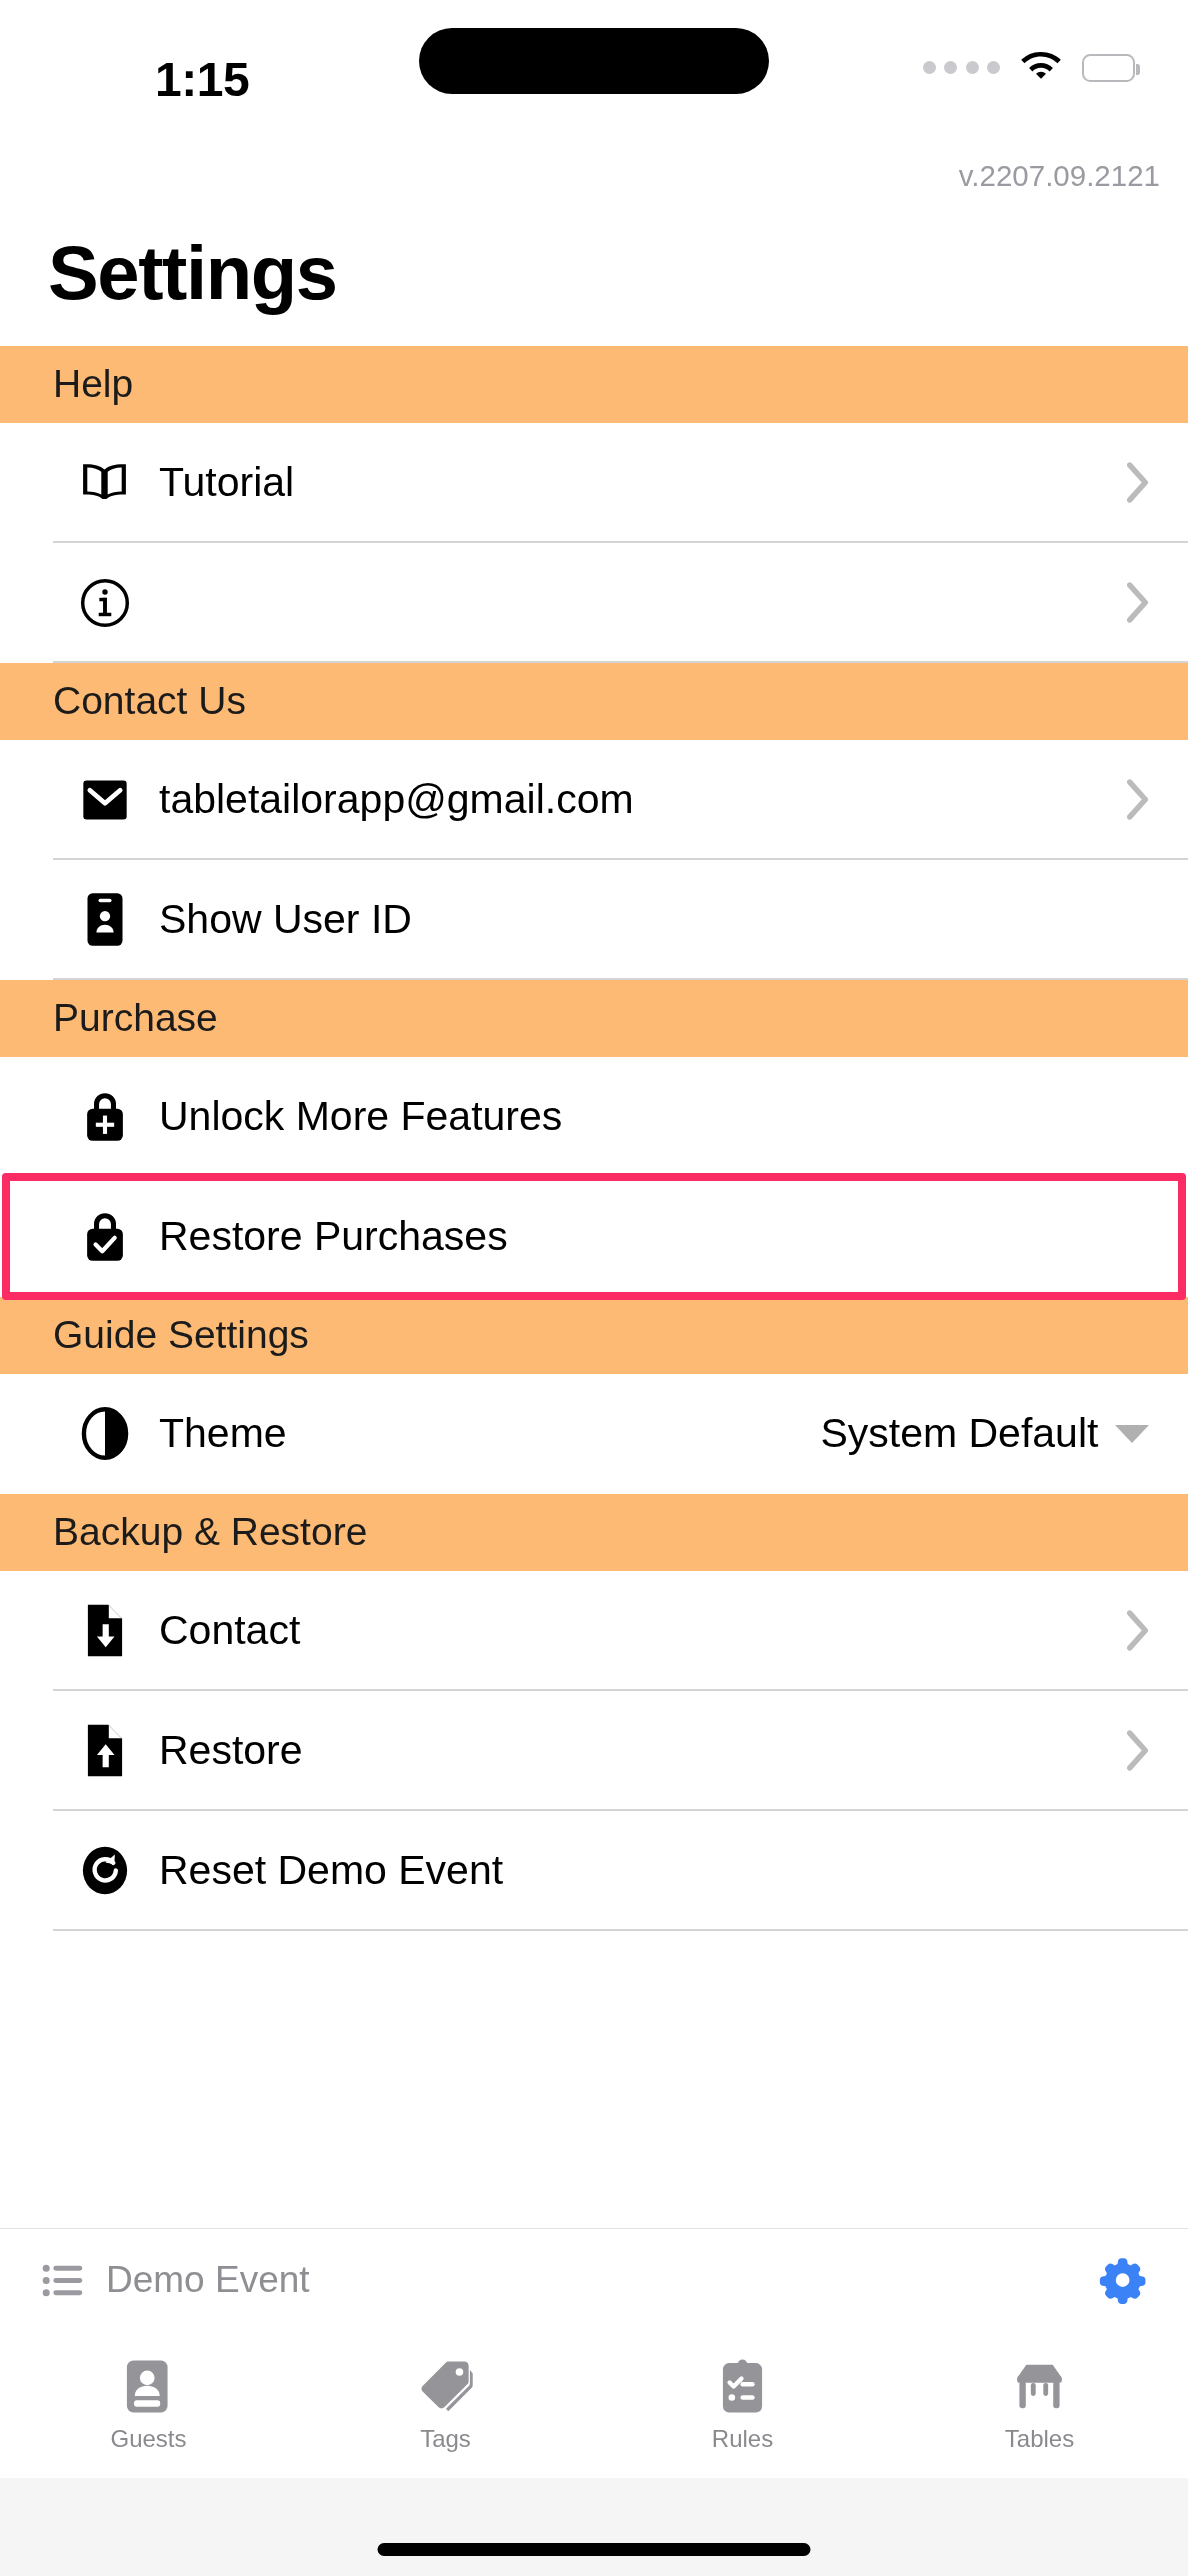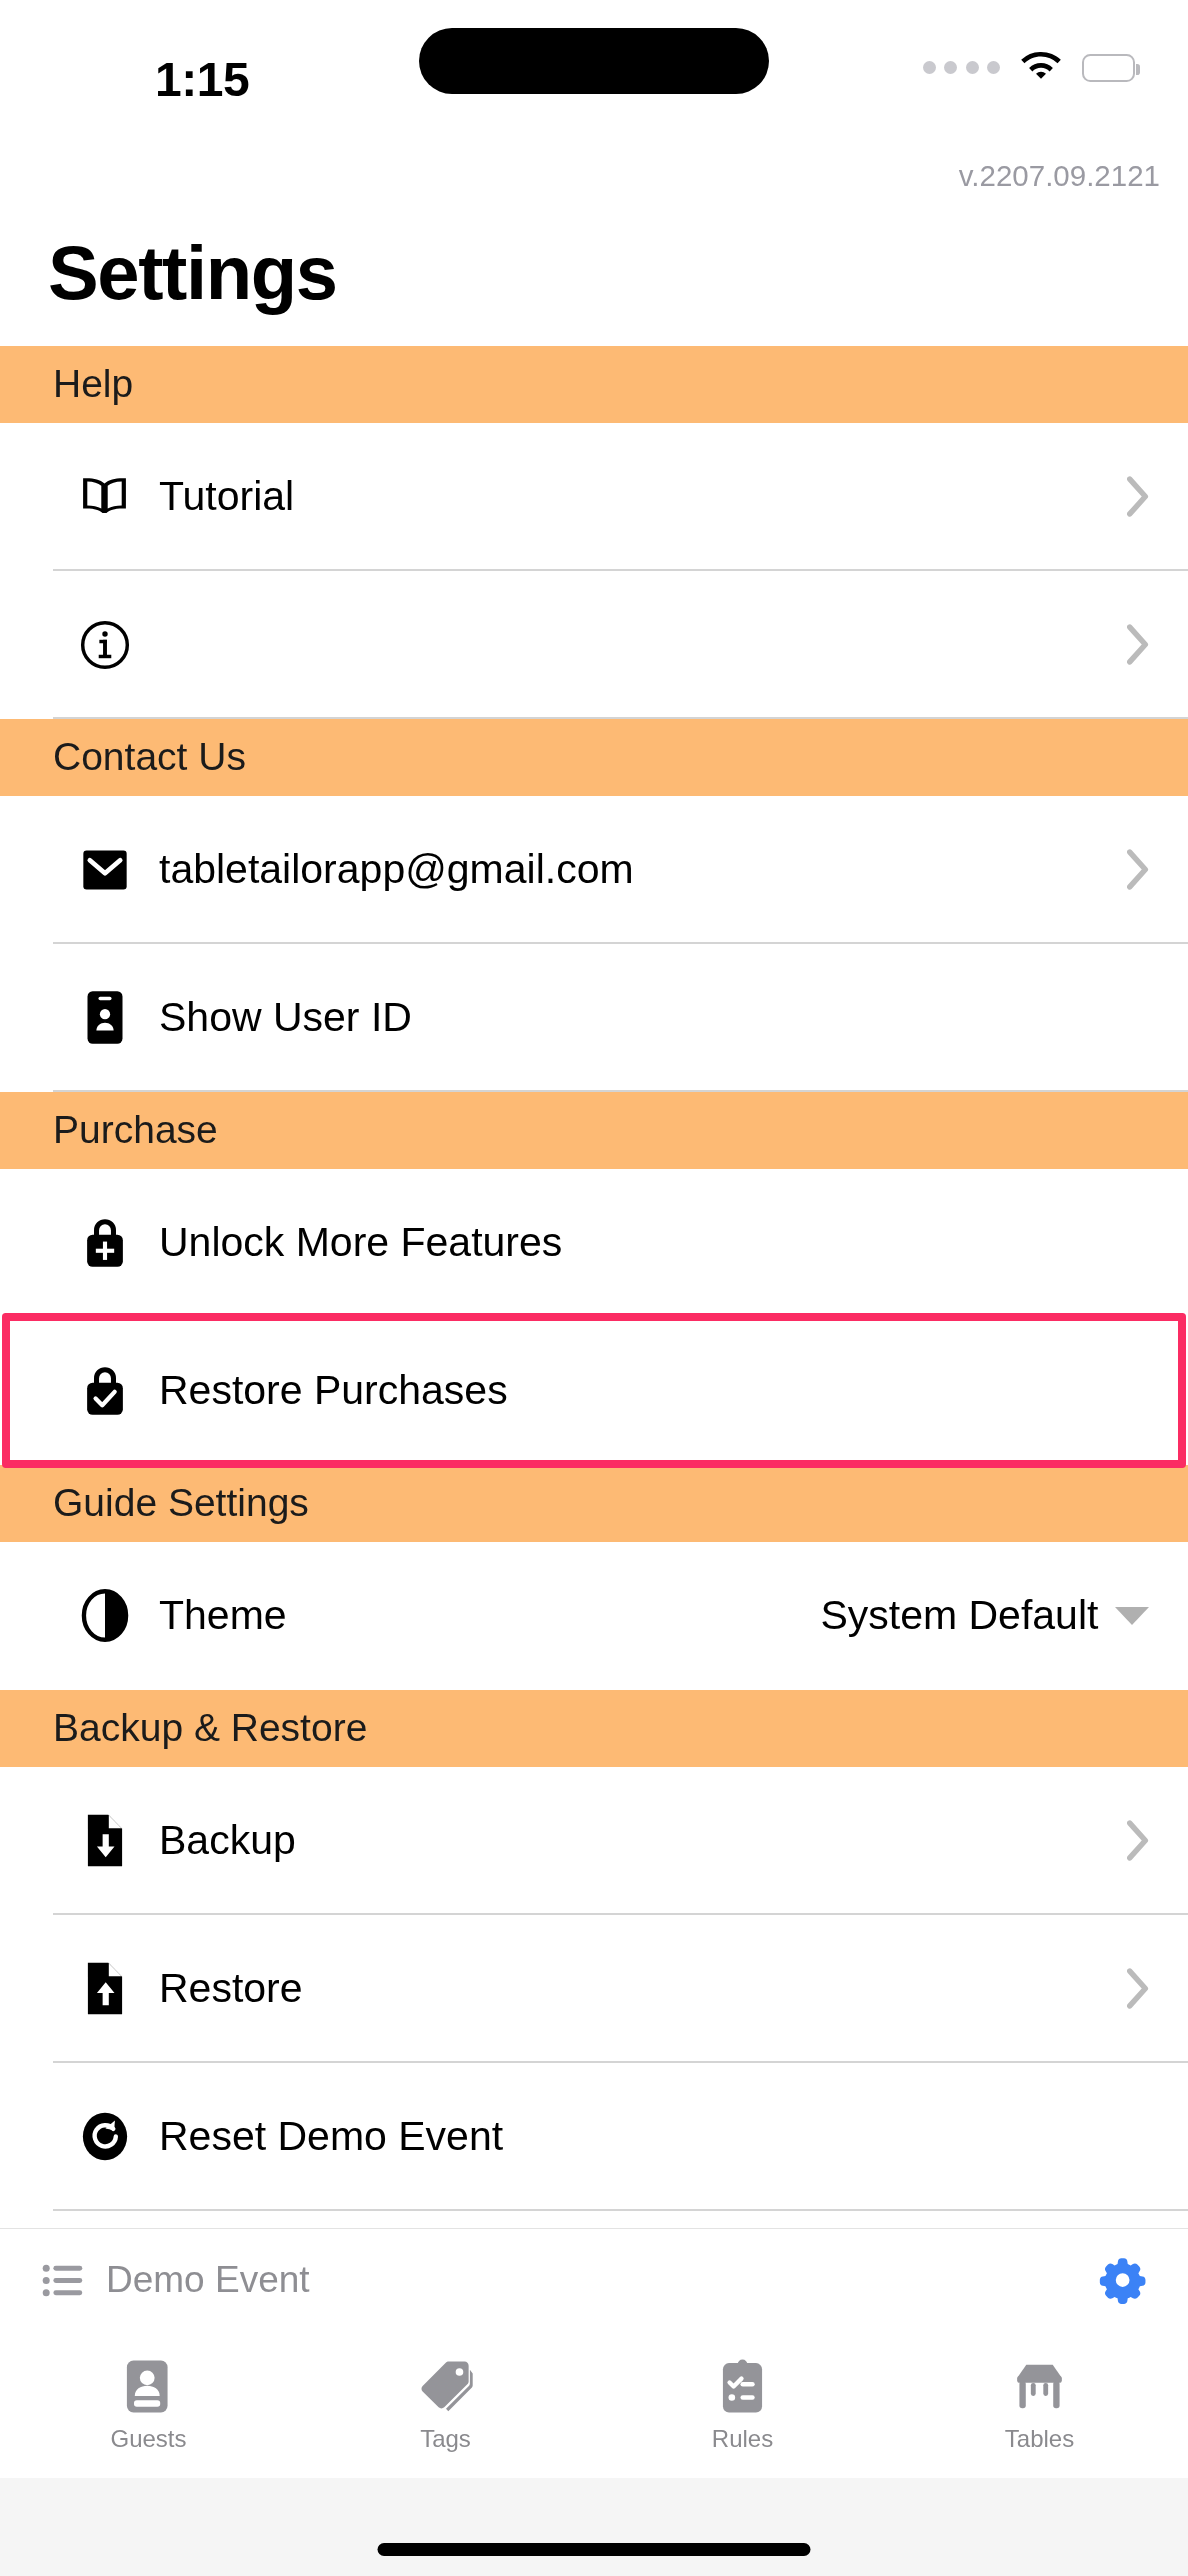--- a/index.html
+++ b/index.html
@@ -35,21 +35,21 @@
   .page-title { font-size:76px; font-weight:bold; color:#000; padding:39px 0 29.5px 48px; letter-spacing:-1.4px; }
 
   
   .list { flex:1 1 auto; display:flex; flex-direction:column; min-height:0; }
   .section-header {
     background:#fdba74; height:77px; display:flex; align-items:center;
     padding-left:53px; font-size:39px; color:#1b1b1b; font-weight:400;
   }
   .rows { background:#ffffff; }
   .row {
-    position:relative; height:148px; display:flex; align-items:center;
+    position:relative; height:120px; display:flex; align-items:center;
     padding-left:76px; padding-right:39px; background:#fff;
   }
   .row.sep::after {
     content:""; position:absolute; left:53px; right:0; bottom:0; height:1.8px; background:#d4d4d4;
   }
   .row .icon { width:57px; flex:0 0 57px; display:flex; align-items:center; justify-content:center; }
   .row .label { margin-left:26px; font-size:41px; color:#000; white-space:nowrap; }
   .row .spacer { flex:1 1 auto; }
   .row .value { font-size:41px; color:#000; margin-right:16.6px; }
   .chev { width:22px; height:41px; display:block; }
@@ -222,21 +222,21 @@
     <div class="section-header">Backup &amp; Restore</div>
     <div class="rows">
       <div class="row sep">
         <span class="icon">
           <svg width="46" height="57" viewBox="0 0 18 24">
             <path d="M1.8 1.2h8.6l5.8 5.8v15.8H1.8Z" fill="#000"></path>
             <path d="M10.6 1.4v5.4h5.4Z" fill="#fff"></path>
             <path d="M8 9.4h2.6v5.1h2.4L9.3 19 5.6 14.5h2.4Z" fill="#fff"></path>
           </svg>
         </span>
-        <span class="label">Backup</span>
+        <span class="label">Contact</span>
         <span class="spacer"></span>
         <svg class="chev" viewBox="0 0 12 22">
           <path d="M1.5 1.5 10 11l-8.5 9.5" fill="none" stroke="#bbbbbb" stroke-width="3" stroke-linecap="round" stroke-linejoin="round"></path>
         </svg>
       </div>
       <div class="row sep">
         <span class="icon">
           <svg width="46" height="57" viewBox="0 0 18 24">
             <path d="M1.8 1.2h8.6l5.8 5.8v15.8H1.8Z" fill="#000"></path>
             <path d="M10.6 1.4v5.4h5.4Z" fill="#fff"></path>

